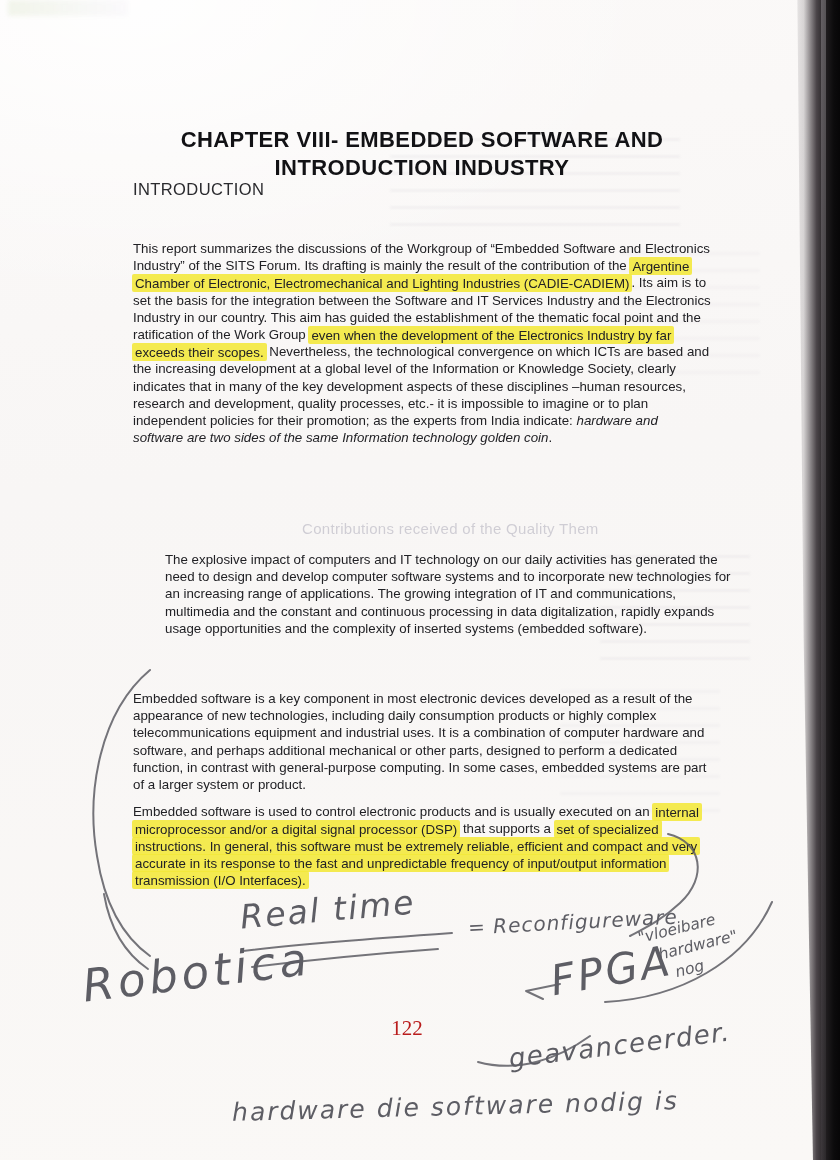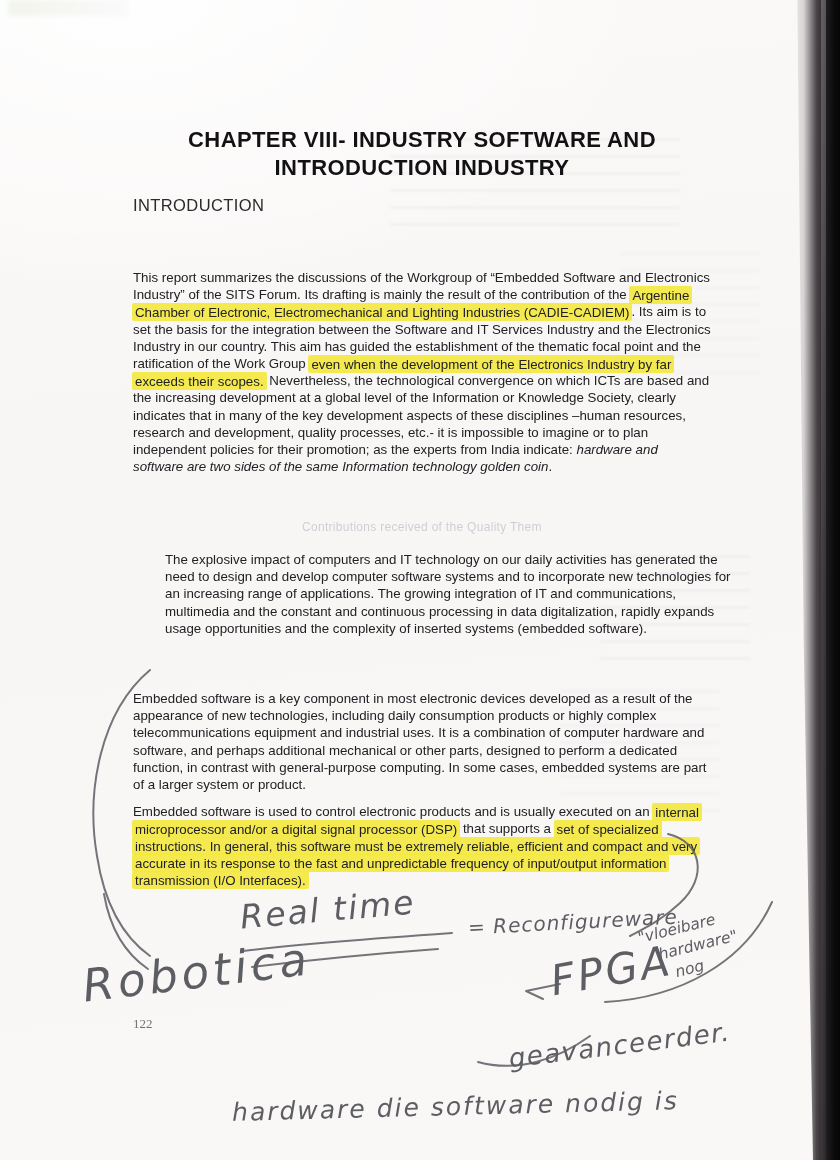--- a/index.html
+++ b/index.html
@@ -35,47 +35,47 @@
       rgba(150,145,165,.14) 0 3px, rgba(150,145,165,0) 3px 17px);
   }
   .smudge-a { left: 390px; top: 138px; width: 290px; height: 100px; }
   .smudge-b { left: 620px; top: 252px; width: 140px; height: 130px; opacity:.35; }
   .smudge-c { left: 600px; top: 555px; width: 150px; height: 110px; }
   .smudge-d { left: 560px; top: 690px; width: 160px; height: 130px; opacity:.4; }
   .smudge-e { left: 8px; top: 0; width: 120px; height: 16px;
     background: linear-gradient(to right, rgba(190,210,160,.35), rgba(230,220,240,.25)); filter: blur(2px); }
   .faint-line {
     position: absolute; left: 302px; top: 520px; z-index: 1;
-    font-size: 12px; color: #8f8da1; opacity: .38; filter: blur(.4px);
+    font-size: 15px; color: #8f8da1; opacity: .38; filter: blur(.4px);
     white-space: nowrap; letter-spacing: .3px;
   }
 
   
   .content { position: absolute; left: 133px; width: 578px; z-index: 3; }
   .doc-title {
     top: 126px; text-align: center;
     font-size: 22px; line-height: 28px; font-weight: bold;
     letter-spacing: .4px; color: #121215;
   }
-  .intro-heading { top: 196px; font-size: 16.5px; letter-spacing: .4px; color: #2a2a2e; }
+  .intro-heading { top: 180px; font-size: 16.5px; letter-spacing: .4px; color: #2a2a2e; }
   .para { font-size: 13.3px; line-height: 17.2px; color: #212125; }
-  .p1 { top: 240px; margin-top: 29px; }
+  .p1 { top: 240px; }
   .section-heading { top: 516px; font-size: 17px; color: #242428; }
   .p2 { top: 551px; margin-left: 32px; }
   .p3 { top: 674px; margin-top: 16px; }
   .p4 { top: 803px; }
   .hl {
     background: rgba(243,232,57,.88);
     box-decoration-break: clone; -webkit-box-decoration-break: clone;
     padding: 1.5px 3px; margin: 0 -1px; border-radius: 2px;
   }
   .it { font-style: italic; }
   .page-number {
     position: absolute; left: 133px; top: 1016px; width: 548px; z-index: 3;
-    text-align: left; font-family: "Liberation Serif", serif; font-size: 13px; color: #737373;
+    text-align: center; font-family: "Liberation Serif", serif; font-size: 21px; color: #b91c1c;
   }
 
   
   .hw {
     position: absolute; z-index: 4;
     font-family: "DejaVu Sans", sans-serif; font-style: italic;
     color: #5d5d64; white-space: nowrap;
   }
   .hw-realtime { left: 240px; top: 890px; font-size: 33px; transform: rotate(-5deg); letter-spacing: 2px; }
   .hw-reconfigure { left: 468px; top: 910px; font-size: 20px; transform: rotate(-3deg); letter-spacing: 1px; }
@@ -94,21 +94,21 @@
 <div class="page">
 
   <div class="smudge smudge-a"></div>
   <div class="smudge smudge-b"></div>
   <div class="smudge smudge-c"></div>
   <div class="smudge smudge-d"></div>
   <div class="smudge smudge-e"></div>
   <div class="faint-line">Contributions received of the Quality Them</div>
 
   <div class="content doc-title" style="position:absolute;">
-    <div>CHAPTER VIII- INDUSTRY SOFTWARE AND</div>
+    <div>CHAPTER VIII- EMBEDDED SOFTWARE AND</div>
     <div>INTRODUCTION INDUSTRY</div>
   </div>
 
   <div class="content intro-heading" style="position:absolute;">INTRODUCTION</div>
 
   <div class="content para p1" style="position:absolute;"><span>This report summarizes the discussions of the Workgroup of “Embedded Software and Electronics Industry” of the SITS Forum. Its drafting is mainly the result of the contribution of the </span><span class="hl">Argentine Chamber of Electronic, Electromechanical and Lighting Industries (CADIE-CADIEM)</span><span>. Its aim is to set the basis for the integration between the Software and IT Services Industry and the Electronics Industry in our country. This aim has guided the establishment of the thematic focal point and the ratification of the Work Group </span><span class="hl">even when the development of the Electronics Industry by far exceeds their scopes.</span><span> Nevertheless, the technological convergence on which ICTs are based and the increasing development at a global level of the Information or Knowledge Society, clearly indicates that in many of the key development aspects of these disciplines –human resources, research and development, quality processes, etc.- it is impossible to imagine or to plan independent policies for their promotion; as the experts from India indicate:  </span><span class="it">hardware and software are two sides of the same Information technology golden coin</span><span>.</span></div>
 
 
   <div class="content para p2" style="position:absolute;"><span>The explosive impact of computers and IT technology on our daily activities has generated the need to design and develop computer software systems and to incorporate new technologies for an increasing range of applications. The growing integration of IT and communications, multimedia and the constant and continuous processing in data digitalization, rapidly expands usage opportunities and the complexity of inserted systems (embedded software).</span></div>
 

